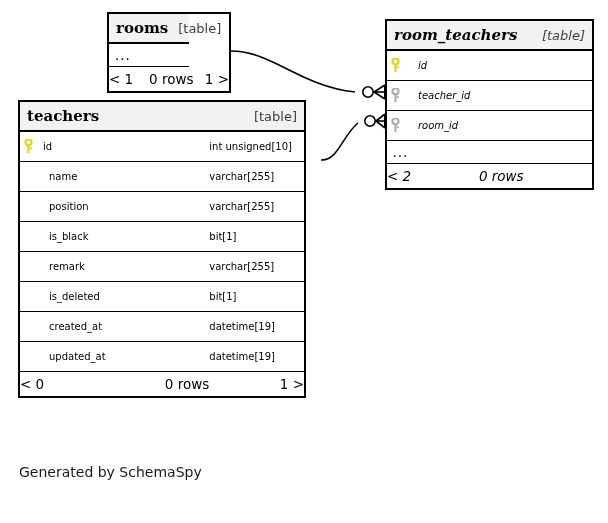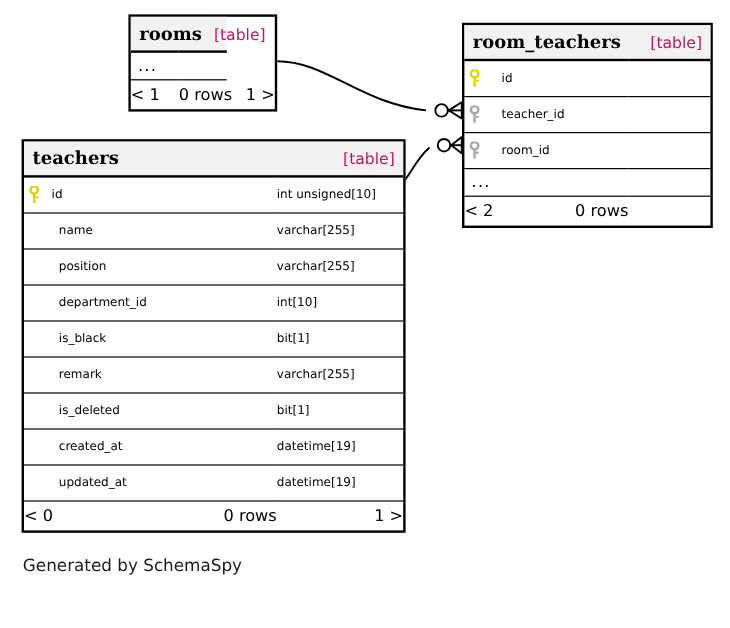--- a/index.html
+++ b/index.html
@@ -64,21 +64,21 @@
   }
   .tname {
     font-family: "DejaVu Serif", serif;
     font-weight: bold;
     font-size: 15px;
     color: #000000;
     letter-spacing: 0px;
   }
   .ttag {
     font-size: 13px;
-    color: #be185d;
+    color: #404040;
     padding-left: 10px;
   }
 
   
   .col-row td {
     border-bottom: 1.5px solid #000000;
     height: 29px;
     font-size: 10px;
     color: #000000;
     white-space: nowrap;
@@ -125,24 +125,24 @@
   .f-left   { text-align: left;   padding-left: 5px; }
   .f-mid    { text-align: right; border-left: 1.5px solid #000000; border-right: 1.5px solid #000000; }
   .f-right  { text-align: right;  padding-right: 5px; }
   .f-blank  { }
 
   
   #node-rooms {
     left: 107px; top: 12px; width: 124px;
   }
   #node-room_teachers {
-    left: 385px; top: 19px; width: 209px;
+    left: 385px; top: 19px; width: 209px; font-style: italic;
   }
   #node-teachers {
-    left: 18px; top: 116px; width: 320px;
+    left: 18px; top: 100px; width: 288px;
   }
 
   
   #caption {
     position: absolute;
     left: 19px;
     top: 464px;
     font-size: 14px;
     color: #1a1a1a;
     white-space: nowrap;
@@ -314,29 +314,20 @@
       <tr class="col-row">
         <td class="c-name" colspan="2">
           <div class="c-name-inner">
             <span class="keyslot"></span>
             <span class="c-label" style="padding-left:12px">position</span>
           </div>
         </td>
         <td class="c-type">varchar[255]</td>
       </tr>
 
-      <tr class="col-row">
-        <td class="c-name" colspan="2">
-          <div class="c-name-inner">
-            <span class="keyslot"></span>
-            <span class="c-label" style="padding-left:12px">department_id</span>
-          </div>
-        </td>
-        <td class="c-type">int[10]</td>
-      </tr>
 
 
       <tr class="col-row">
         <td class="c-name" colspan="2">
           <div class="c-name-inner">
             <span class="keyslot"></span>
             <span class="c-label" style="padding-left:12px">is_black</span>
           </div>
         </td>
         <td class="c-type">bit[1]</td>

